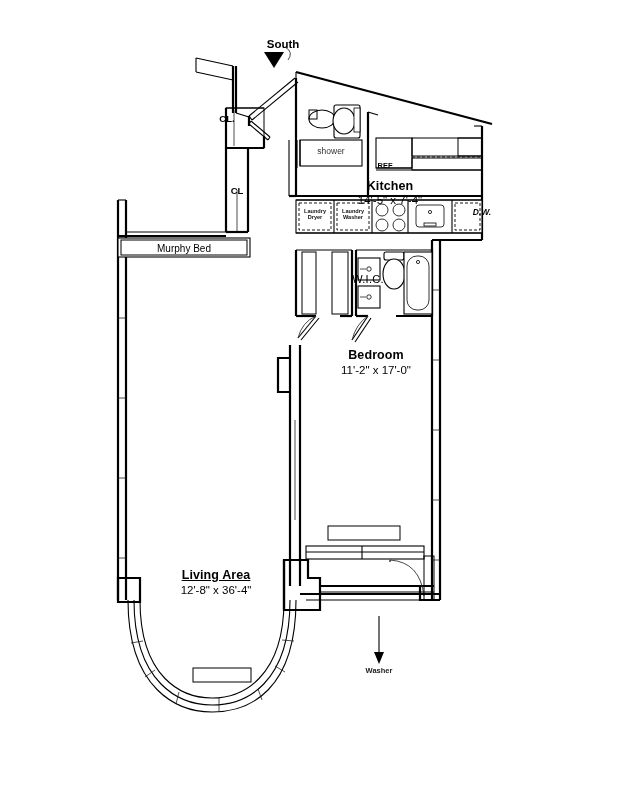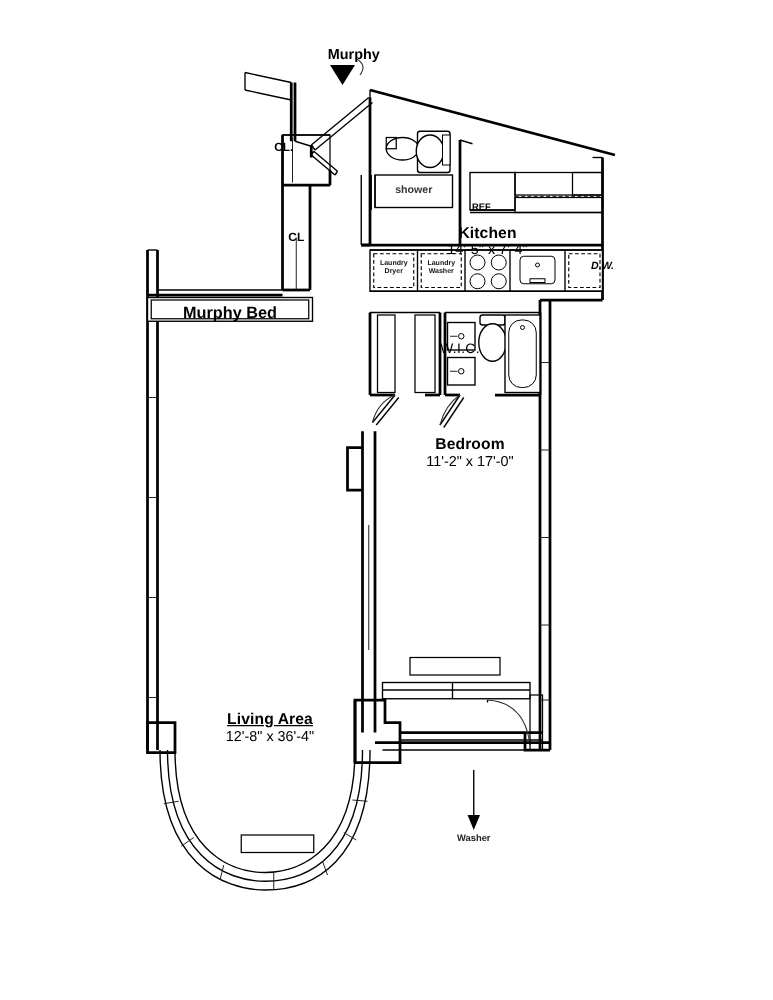--- a/index.html
+++ b/index.html
@@ -79,26 +79,26 @@
   .lbl-dw {
     font-size: 8.5px;
     font-weight: bold;
   }
   .lbl-ref {
     font-size: 7.5px;
     font-weight: bold;
   }
   .lbl-shower {
     font-size: 8.5px;
-    font-weight: bold;
+    font-weight: normal;
     color: #333333;
   }
   .lbl-murphy {
-    font-size: 13px;
-    font-weight: bold;
+    font-size: 10px;
+    font-weight: normal;
   }
   .lbl-south {
     font-size: 7.5px;
     font-weight: bold;
     color: #222222;
   }
   .ctr { transform: translateX(-50%); }
 </style>
 </head>
 <body>
@@ -367,21 +367,21 @@
       <line class="wall-thin" x1="306" y1="600" x2="440" y2="600"></line>
     </g>
 
     <g>
       <line class="wall-thin" x1="379" y1="616" x2="379" y2="656" stroke-width="1.4"></line>
       <polygon class="solidfill" points="374,652 384,652 379,664"></polygon>
     </g>
 
   </svg>
 
-  <div class="lbl lbl-entry ctr" style="left:283px; top:38px;">Murphy</div>
+  <div class="lbl lbl-entry ctr" style="left:283px; top:38px;">South</div>
 
   <div class="lbl lbl-cl ctr" style="left:227px; top:114px;">CL.</div>
 
   <div class="lbl lbl-cl ctr" style="left:237px; top:186px;">CL</div>
 
   <div class="lbl lbl-shower ctr" style="left:331px; top:147px;">shower</div>
 
   <div class="lbl lbl-ref ctr" style="left:385px; top:162px;">REF</div>
 
   <div class="lbl lbl-room-name ctr" style="left:390px; top:179px;text-align:right;">Kitchen</div>

